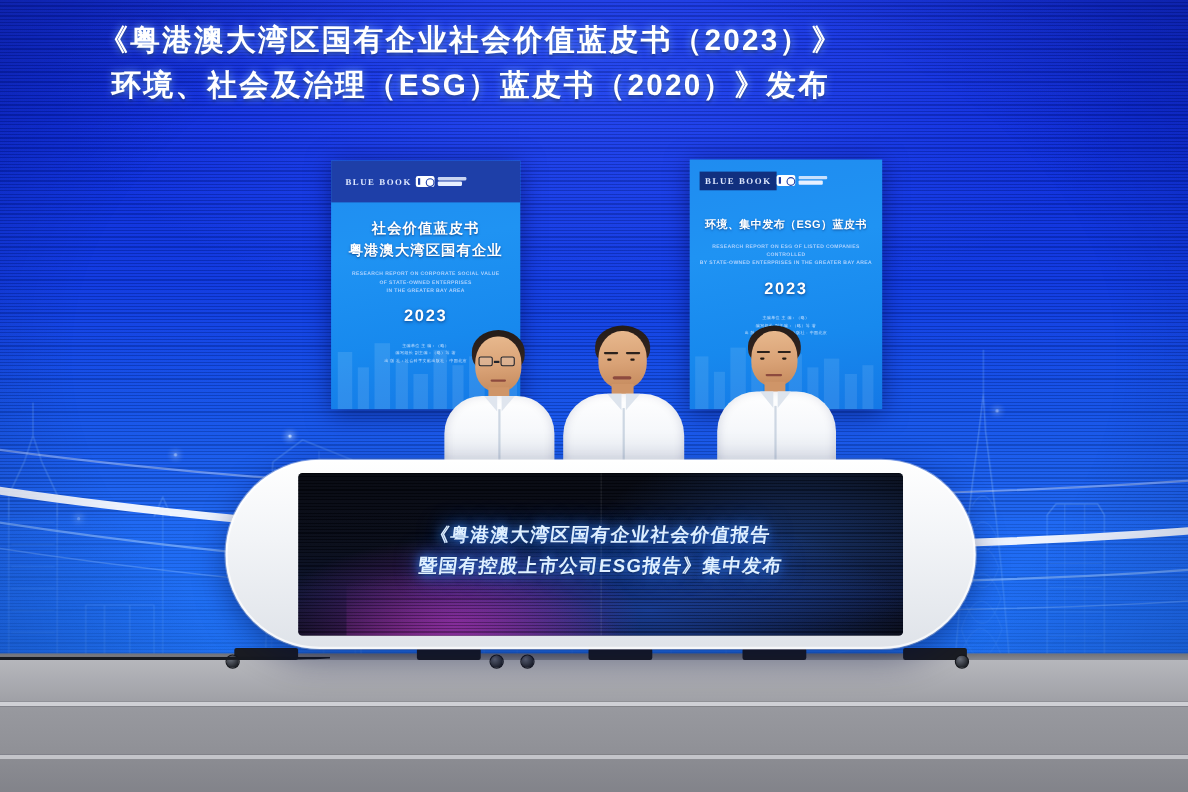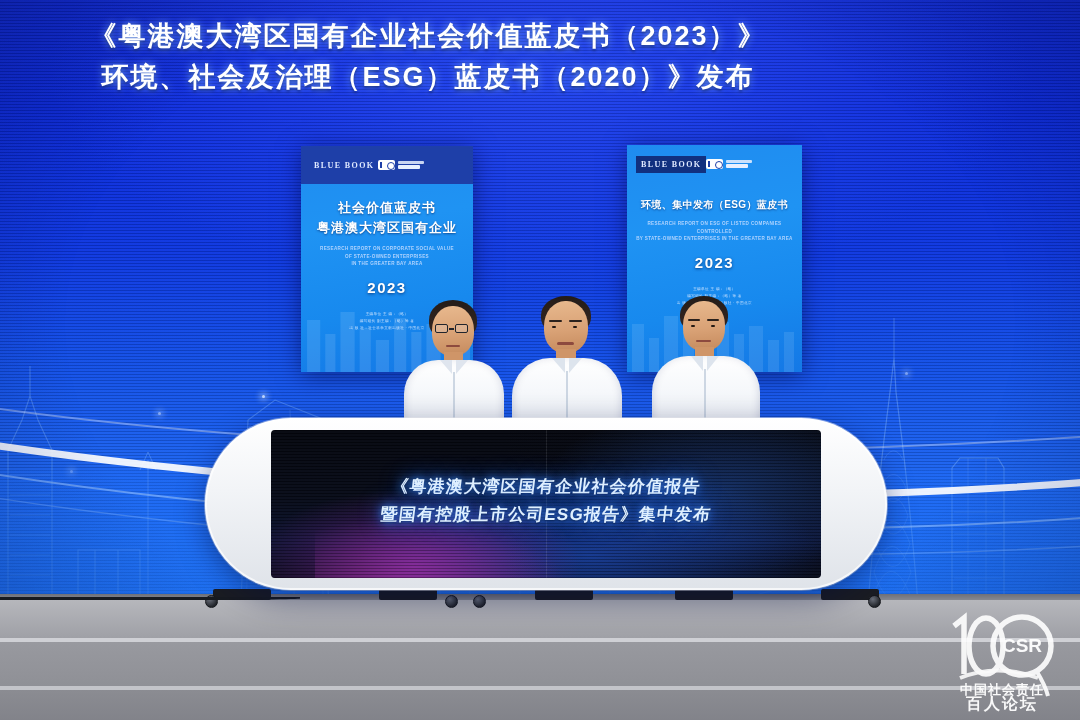--- a/index.html
+++ b/index.html
@@ -501,40 +501,14 @@
 
   <div class="floor">
     <div class="floor-strip"></div>
     <div class="step step1"></div>
     <div class="step-edge1"></div>
     <div class="step step2"></div>
     <div class="step-edge2"></div>
     <div class="step step3"></div>
   </div>
 
-  <div class="csr-logo">
-    <svg viewBox="0 0 128 108" aria-hidden="true">
-      <defs>
-        <clipPath id="clipO">
-            <circle cx="80" cy="40" r="30"></circle>
-          </clipPath>
-      </defs>
-      <g fill="none" stroke="#ffffff" stroke-width="5.5" opacity=".95">
-
-        <path d="M16 22 L26 14 L26 70" stroke-linejoin="miter"></path>
-
-        <ellipse cx="48" cy="42" rx="17" ry="28"></ellipse>
-
-        <circle cx="84" cy="42" r="29"></circle>
-
-        <path d="M98 66 C104 76 108 84 110 92" stroke-width="4"></path>
-      </g>
-
-      <text x="84" y="48" font-family="Liberation Sans, sans-serif" font-size="19" font-weight="bold" fill="#ffffff" text-anchor="middle">CSR</text>
-
-      <path d="M22 74 C46 64 74 64 100 74" fill="none" stroke="#ffffff" stroke-width="4" opacity=".9"></path>
-
-      <text x="64" y="90" font-family="Liberation Sans, sans-serif" font-size="13" font-weight="bold" fill="#ffffff" text-anchor="middle" letter-spacing="1">中国社会责任</text>
-      <text x="64" y="105" font-family="Liberation Sans, sans-serif" font-size="16" font-weight="bold" fill="#ffffff" text-anchor="middle" letter-spacing="2">百人论坛</text>
-    </svg>
-  </div>
 
 </div>
 
 </body></html>

